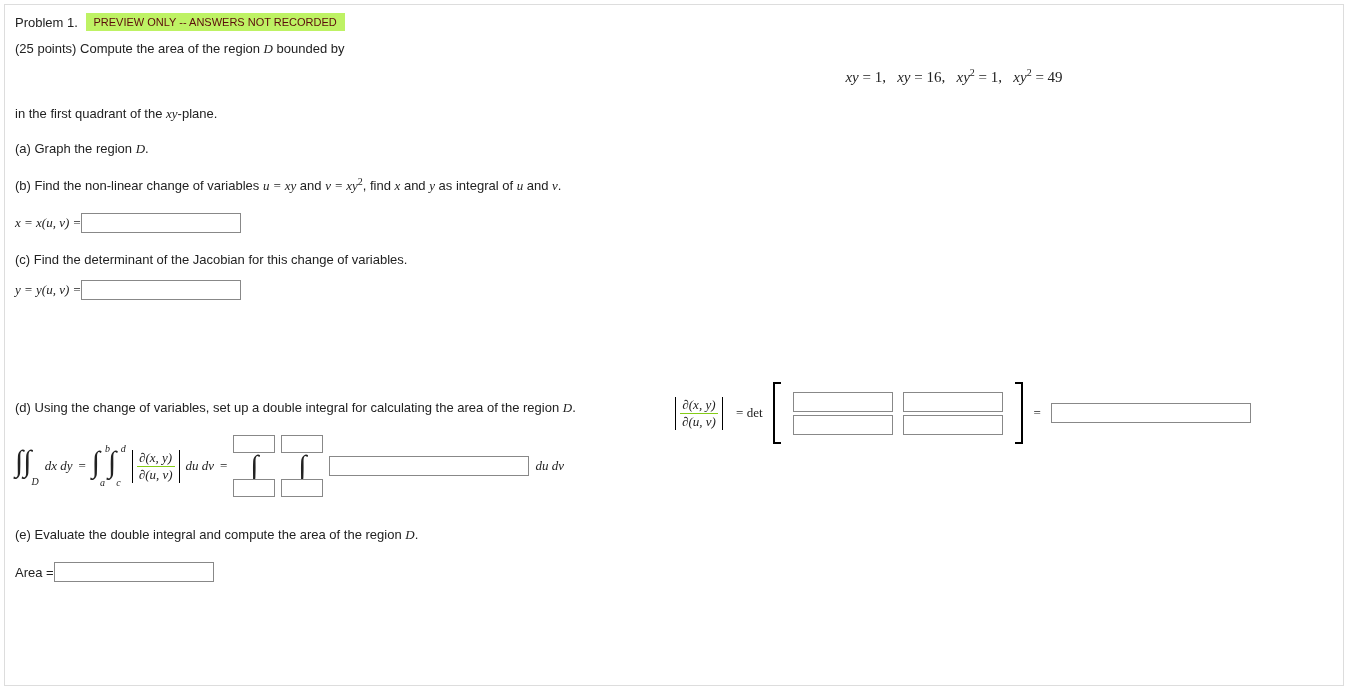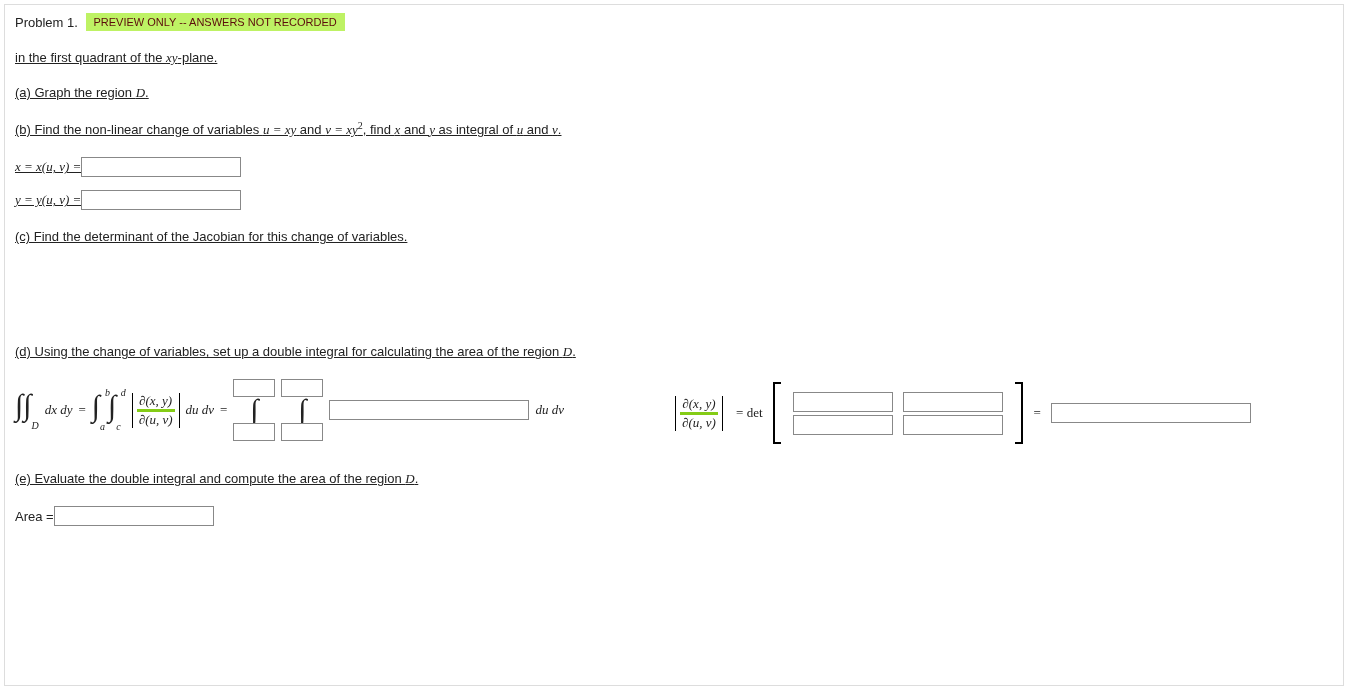--- a/index.html
+++ b/index.html
@@ -34,21 +34,21 @@
   }
   .points-line { margin: 8px 0 10px 0; }
   .eq-center {
     text-align: center;
     width: 100%;
     font-family: "Times New Roman", serif;
     font-size: 15px;
     margin: 10px 0 20px 0;
     padding-left: 560px;
   }
-  .section { margin: 19px 0; text-decoration: underline; }
+  .section { margin: 19px 0; }
   .math { font-family: "Times New Roman", serif; font-style: italic; }
   .mathup { font-family: "Times New Roman", serif; font-style: normal; }
   input.blank {
     border: 1px solid #888;
     height: 20px;
     padding: 1px 3px;
     font-size: 12px;
     vertical-align: middle;
     background:#fff;
   }
@@ -58,21 +58,21 @@
   input.w180 { width: 200px; }
 
   
   .absfrac {
     display:inline-block; vertical-align:middle;
     border-left:1px solid #000; border-right:1px solid #000;
     padding: 0 4px;
     font-family:"Times New Roman",serif;
     text-align:center;
   }
-  .absfrac .num { display:block; border-bottom:3px solid #84cc16; padding:0 2px;}
+  .absfrac .num { display:block; border-bottom:1px solid #84cc16; padding:0 2px;}
   .absfrac .den { display:block; padding:0 2px;}
 
   
   .matrix-wrap { display:inline-block; vertical-align:middle; }
   .bracket {
     display:inline-block;
     width:8px;
     vertical-align:middle;
   }
   .bracket.left  { border-left:2px solid #000; border-top:2px solid #000; border-bottom:2px solid #000; height:62px;}
@@ -114,21 +114,32 @@
 </head>
 <body>
 
 <div class="page">
 
   <div class="prob-header">
     <span class="prob-label">Problem 1.</span>
     <span class="badge">PREVIEW ONLY -- ANSWERS NOT RECORDED</span>
   </div>
 
-
+  <div class="points-line">
+    <span>(25 points) Compute the area of the region </span><span class="math">D</span><span> bounded by</span>
+  </div>
+
+  <div class="eq-center">
+    <span class="math" style="font-style:italic">
+      <span class="math">xy</span> <span class="mathup">= 1,</span> 
+      <span class="math">xy</span> <span class="mathup">= 16,</span> 
+      <span class="math">xy</span><sup class="mathup" style="font-size:10px">2</sup> <span class="mathup">= 1,</span> 
+      <span class="math">xy</span><sup class="mathup" style="font-size:10px">2</sup> <span class="mathup">= 49</span>
+    </span>
+  </div>
 
   <div class="section">
     <span>in the first quadrant of the </span><span class="math">xy</span><span>-plane.</span>
   </div>
 
   <div class="section">
     <span>(a) Graph the region </span><span class="math">D</span><span>.</span>
   </div>
 
   <div class="section">
@@ -136,27 +147,27 @@
     <span class="math">u&nbsp;=&nbsp;xy</span>
     <span> and </span>
     <span class="math">v&nbsp;=&nbsp;xy</span><sup class="mathup" style="font-size:10px">2</sup><span>, find </span><span class="math">x</span><span> and </span><span class="math">y</span><span> as integral of </span><span class="math">u</span><span> and </span><span class="math">v</span><span>.</span>
   </div>
 
   <div class="section eqrow">
     <span class="math">x = x(u, v) =</span>
     <input class="blank w150" style="">
   </div>
 
+  <div class="section">
+    <span>(c) Find the determinant of the Jacobian for this change of variables.</span>
+  </div>
+
   <div class="section eqrow" style="margin-top:-6px">
     <span class="math">y = y(u, v) =</span>
     <input class="blank w150" style="">
-  </div>
-
-  <div class="section">
-    <span>(c) Find the determinant of the Jacobian for this change of variables.</span>
   </div>
 
   <div class="c-row">
     <span class="absfrac">
       <span class="num math">∂(x, y)</span>
       <span class="den math">∂(u, v)</span>
     </span>
     <span class="mathup">&nbsp;=&nbsp;det</span>
     <span class="matrix-wrap">
       <span class="bracket left"></span>

